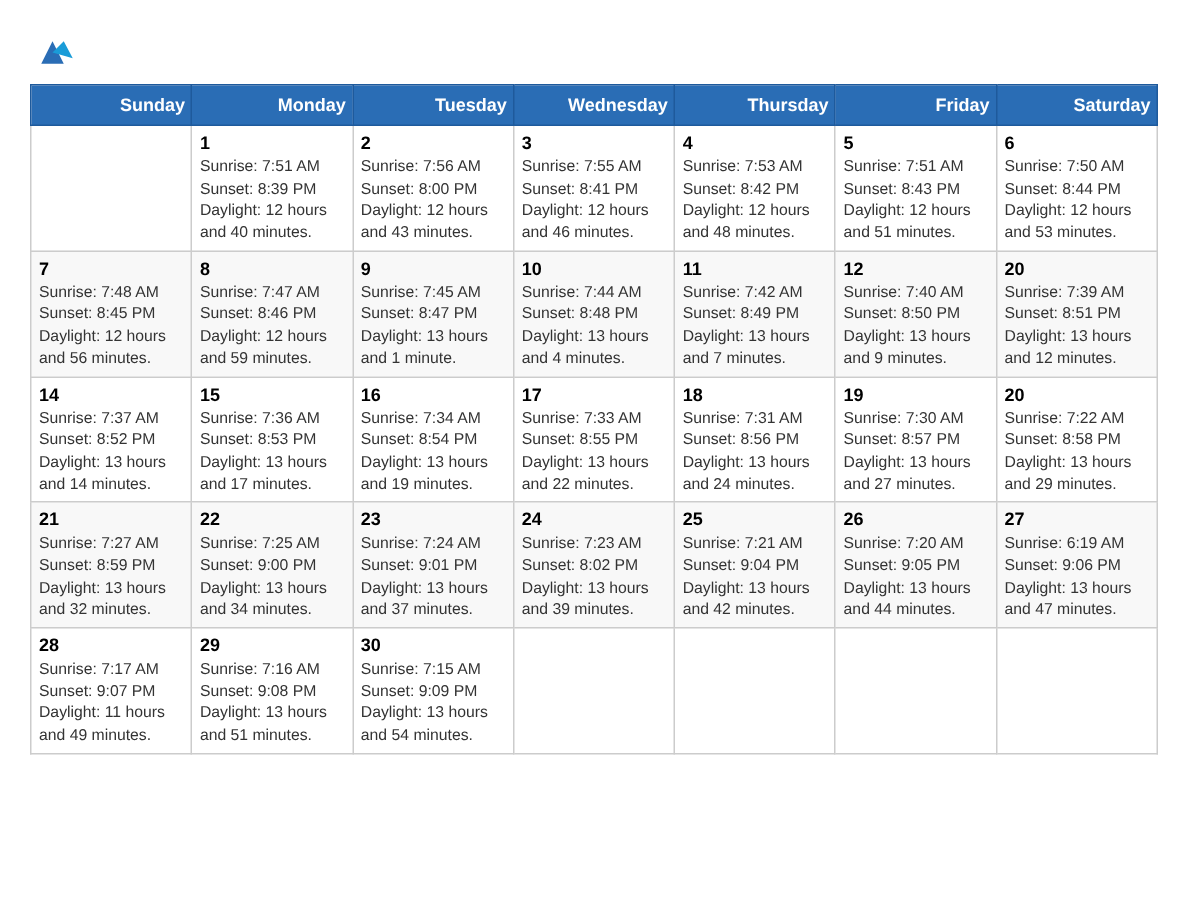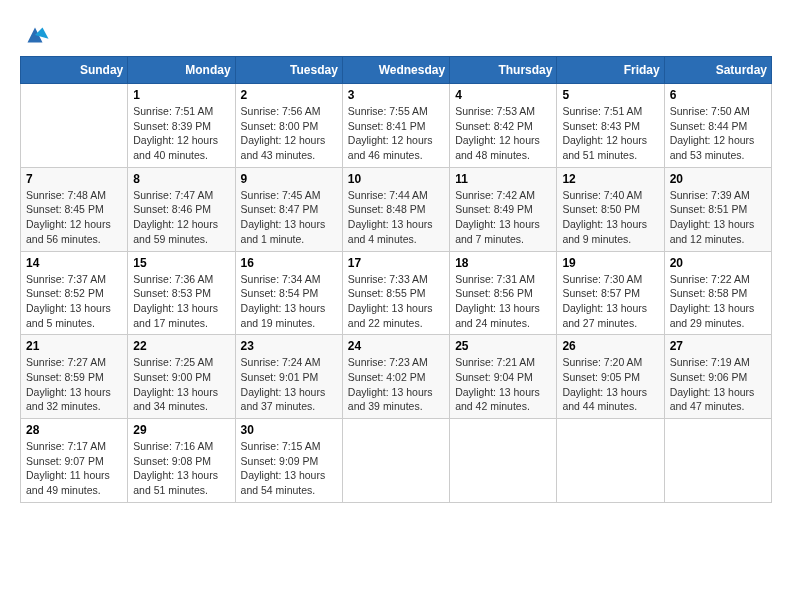--- a/index.html
+++ b/index.html
@@ -225,21 +225,21 @@
           <span>Daylight: 13 hours and 12 minutes.</span>
         </div>
         </td>
       </tr>
       <tr>
         <td>
           <span class="day-num">14</span>
         <div class="day-info">
           <span>Sunrise: 7:37 AM</span><br>
           <span>Sunset: 8:52 PM</span><br>
-          <span>Daylight: 13 hours and 5 minutes.</span>
+          <span>Daylight: 13 hours and 14 minutes.</span>
         </div>
         </td>
         <td>
           <span class="day-num">15</span>
         <div class="day-info">
           <span>Sunrise: 7:36 AM</span><br>
           <span>Sunset: 8:53 PM</span><br>
           <span>Daylight: 13 hours and 17 minutes.</span>
         </div>
         </td>
@@ -306,21 +306,21 @@
         <div class="day-info">
           <span>Sunrise: 7:24 AM</span><br>
           <span>Sunset: 9:01 PM</span><br>
           <span>Daylight: 13 hours and 37 minutes.</span>
         </div>
         </td>
         <td>
           <span class="day-num">24</span>
         <div class="day-info">
           <span>Sunrise: 7:23 AM</span><br>
-          <span>Sunset: 4:02 PM</span><br>
+          <span>Sunset: 8:02 PM</span><br>
           <span>Daylight: 13 hours and 39 minutes.</span>
         </div>
         </td>
         <td>
           <span class="day-num">25</span>
         <div class="day-info">
           <span>Sunrise: 7:21 AM</span><br>
           <span>Sunset: 9:04 PM</span><br>
           <span>Daylight: 13 hours and 42 minutes.</span>
         </div>
@@ -329,21 +329,21 @@
           <span class="day-num">26</span>
         <div class="day-info">
           <span>Sunrise: 7:20 AM</span><br>
           <span>Sunset: 9:05 PM</span><br>
           <span>Daylight: 13 hours and 44 minutes.</span>
         </div>
         </td>
         <td>
           <span class="day-num">27</span>
         <div class="day-info">
-          <span>Sunrise: 7:19 AM</span><br>
+          <span>Sunrise: 6:19 AM</span><br>
           <span>Sunset: 9:06 PM</span><br>
           <span>Daylight: 13 hours and 47 minutes.</span>
         </div>
         </td>
       </tr>
       <tr>
         <td>
           <span class="day-num">28</span>
         <div class="day-info">
           <span>Sunrise: 7:17 AM</span><br>

